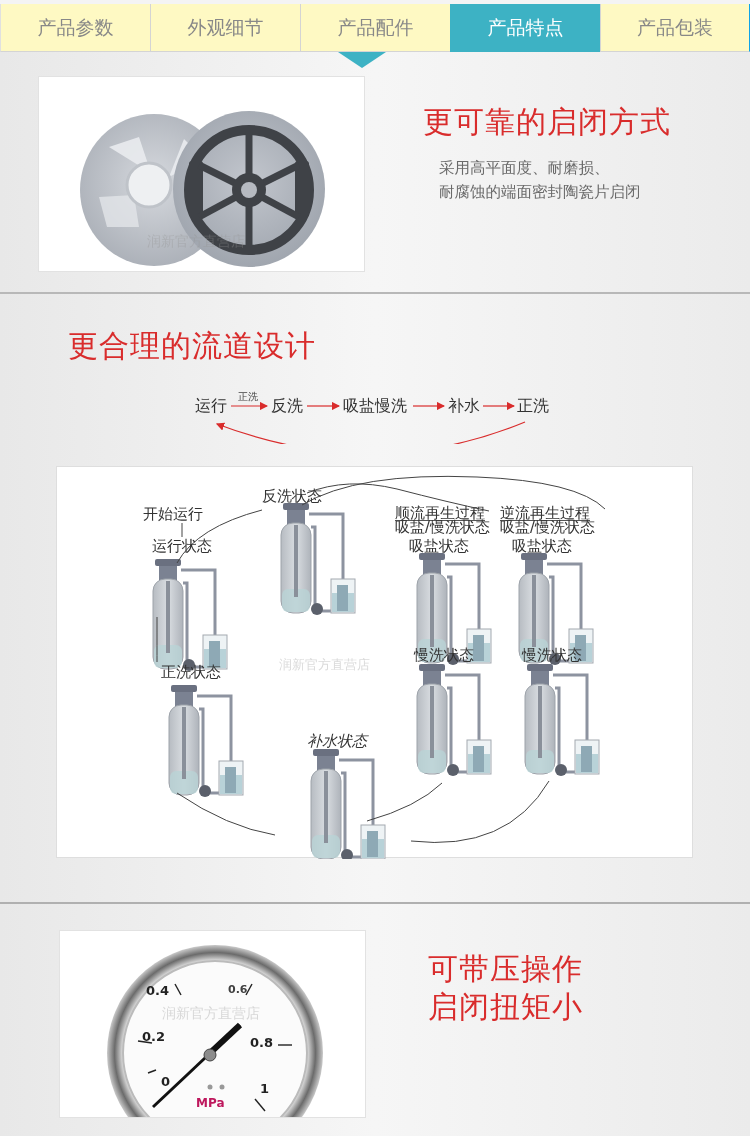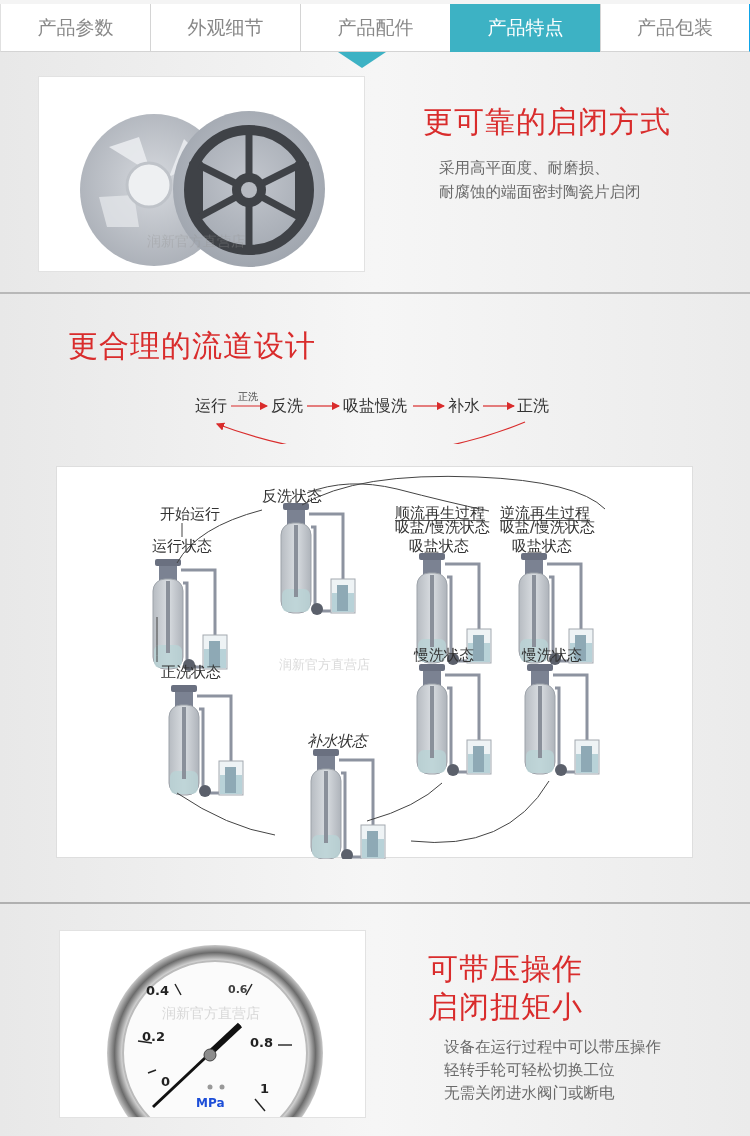--- a/index.html
+++ b/index.html
@@ -1,17 +1,17 @@
 <!DOCTYPE html>
 <html><head>
 <meta charset="utf-8">
 <style>
   * { box-sizing: border-box; margin: 0; padding: 0; }
   body { width: 750px; height: 1136px; overflow: hidden; background: #ececec; font-family: "DejaVu Sans", sans-serif; position: relative; }
-  .tabs { position: absolute; left: 0; top: 0; width: 750px; height: 52px; background: #ffffff; border-top: 4px solid #f4f4f4; display: flex; }
+  .tabs { position: absolute; left: 0; top: 0; width: 750px; height: 52px; background: #fef9c3; border-top: 4px solid #f4f4f4; display: flex; }
   .tab { width: 150px; height: 48px; border-left: 1px solid #d4d4d4; border-bottom: 1px solid #d4d4d4; display: flex; align-items: center; justify-content: center; font-size: 19px; color: #888; cursor: pointer; }
   .tab:first-child { border-left: 1px solid #e0e0e0; }
   .tab:last-child { border-right: 1px solid #0ea5e9; }
   .tab.active { background: #3db2c4; color: #fff; border-color: #3db2c4; position: relative; }
   .tab-arrow { position: absolute; left: 338px; top: 52px; width: 0; height: 0; border-left: 24px solid transparent; border-right: 24px solid transparent; border-top: 16px solid #3db2c4; z-index: 3; }
 
   .section { position: absolute; left: 0; width: 750px; background: linear-gradient(90deg, #e8e8e8 0%, #f6f6f6 50%, #ebebeb 100%); }
   .sec1 { top: 52px; height: 240px; }
   .sec2 { top: 292px; height: 610px; border-top: 2px solid #b8b8b8; }
   .sec3 { top: 902px; height: 234px; border-top: 2px solid #b0b0b0; }
@@ -145,21 +145,21 @@
       <line x1="125" y1="56" x2="125" y2="70"></line>
       <path d="M120 96 Q 140 60 205 43"></path>
       <path d="M250 26 Q 290 10 340 22 Q 390 35 432 44"></path>
       <path d="M245 38 Q 300 5 420 10 Q 520 14 548 42"></path>
       <path d="M100 150 Q 100 185 100 195"></path>
       <path d="M120 326 Q 170 360 218 368"></path>
       <path d="M385 316 Q 360 340 310 354"></path>
       <path d="M492 314 Q 450 385 354 374"></path>
     </g>
   </svg>
-  <div class="dlabel" style="left:103px; top:41px;">开始运行</div>
+  <div class="dlabel" style="left:86px; top:41px;">开始运行</div>
   <div class="dlabel" style="left:95px; top:73px;">运行状态</div>
   <div class="dlabel" style="left:205px; top:23px;">反洗状态</div>
   <div class="dlabel u" style="left:338px; top:40px;">顺流再生过程</div>
   <div class="dlabel" style="left:338px; top:54px;">吸盐/慢洗状态</div>
   <div class="dlabel u" style="left:443px; top:40px;">逆流再生过程</div>
   <div class="dlabel" style="left:443px; top:54px;">吸盐/慢洗状态</div>
   <div class="dlabel" style="left:352px; top:73px;">吸盐状态</div>
   <div class="dlabel" style="left:455px; top:73px;">吸盐状态</div>
   <div class="dlabel" style="left:357px; top:182px;">慢洗状态</div>
   <div class="dlabel" style="left:465px; top:182px;">慢洗状态</div>
@@ -188,32 +188,27 @@
         <line x1="232" y1="114" x2="218" y2="114"></line>
         <line x1="205" y1="180" x2="195" y2="168"></line>
       </g>
     </svg>
     <div class="unit" style="left:86px; top:52px; font-size:13px; font-weight:bold; color:#222;">0.4</div>
     <div class="unit" style="left:168px; top:52px; font-size:11px; font-weight:bold; color:#404040;">0.6</div>
     <div class="unit" style="left:82px; top:98px; font-size:13px; font-weight:bold; color:#222;">0.2</div>
     <div class="unit" style="left:190px; top:104px; font-size:13px; font-weight:bold; color:#222;">0.8</div>
     <div class="unit" style="left:101px; top:143px; font-size:13px; font-weight:bold; color:#222;">0</div>
     <div class="unit" style="left:200px; top:150px; font-size:13px; font-weight:bold; color:#222;">1</div>
-    <div class="unit" style="left:136px; top:165px; font-size:12px; font-weight:bold; color:#1d4ed8;">MPa</div>
+    <div class="unit" style="left:136px; top:165px; font-size:12px; font-weight:bold; color:#be185d;">MPa</div>
     <svg width="307" height="188" style="position:absolute; left:0; top:0;">
       <line x1="93" y1="176" x2="180" y2="94" stroke="#111" stroke-width="3"></line>
       <line x1="150" y1="122" x2="180" y2="94" stroke="#111" stroke-width="6"></line>
       <circle cx="150" cy="124" r="6" fill="#8c8c8c" stroke="#444"></circle>
       <circle cx="150" cy="156" r="2.5" fill="#999"></circle>
       <circle cx="162" cy="156" r="2.5" fill="#999"></circle>
     </svg>
     <div class="watermark" style="left:102px; top:74px;">润新官方直营店</div>
   </div>
   <div class="red-title" style="left:428px; top:46px; line-height:38px;">
     <div>可带压操作</div>
     <div>启闭扭矩小</div>
   </div>
-  <div class="grey-desc" style="left:428px; top:132px; line-height:23px;">
-    <div>设备在运行过程中可以带压操作</div>
-    <div>轻转手轮可轻松切换工位</div>
-    <div>无需关闭进水阀门或断电</div>
-  </div>
 </div>
 
 </body></html>

